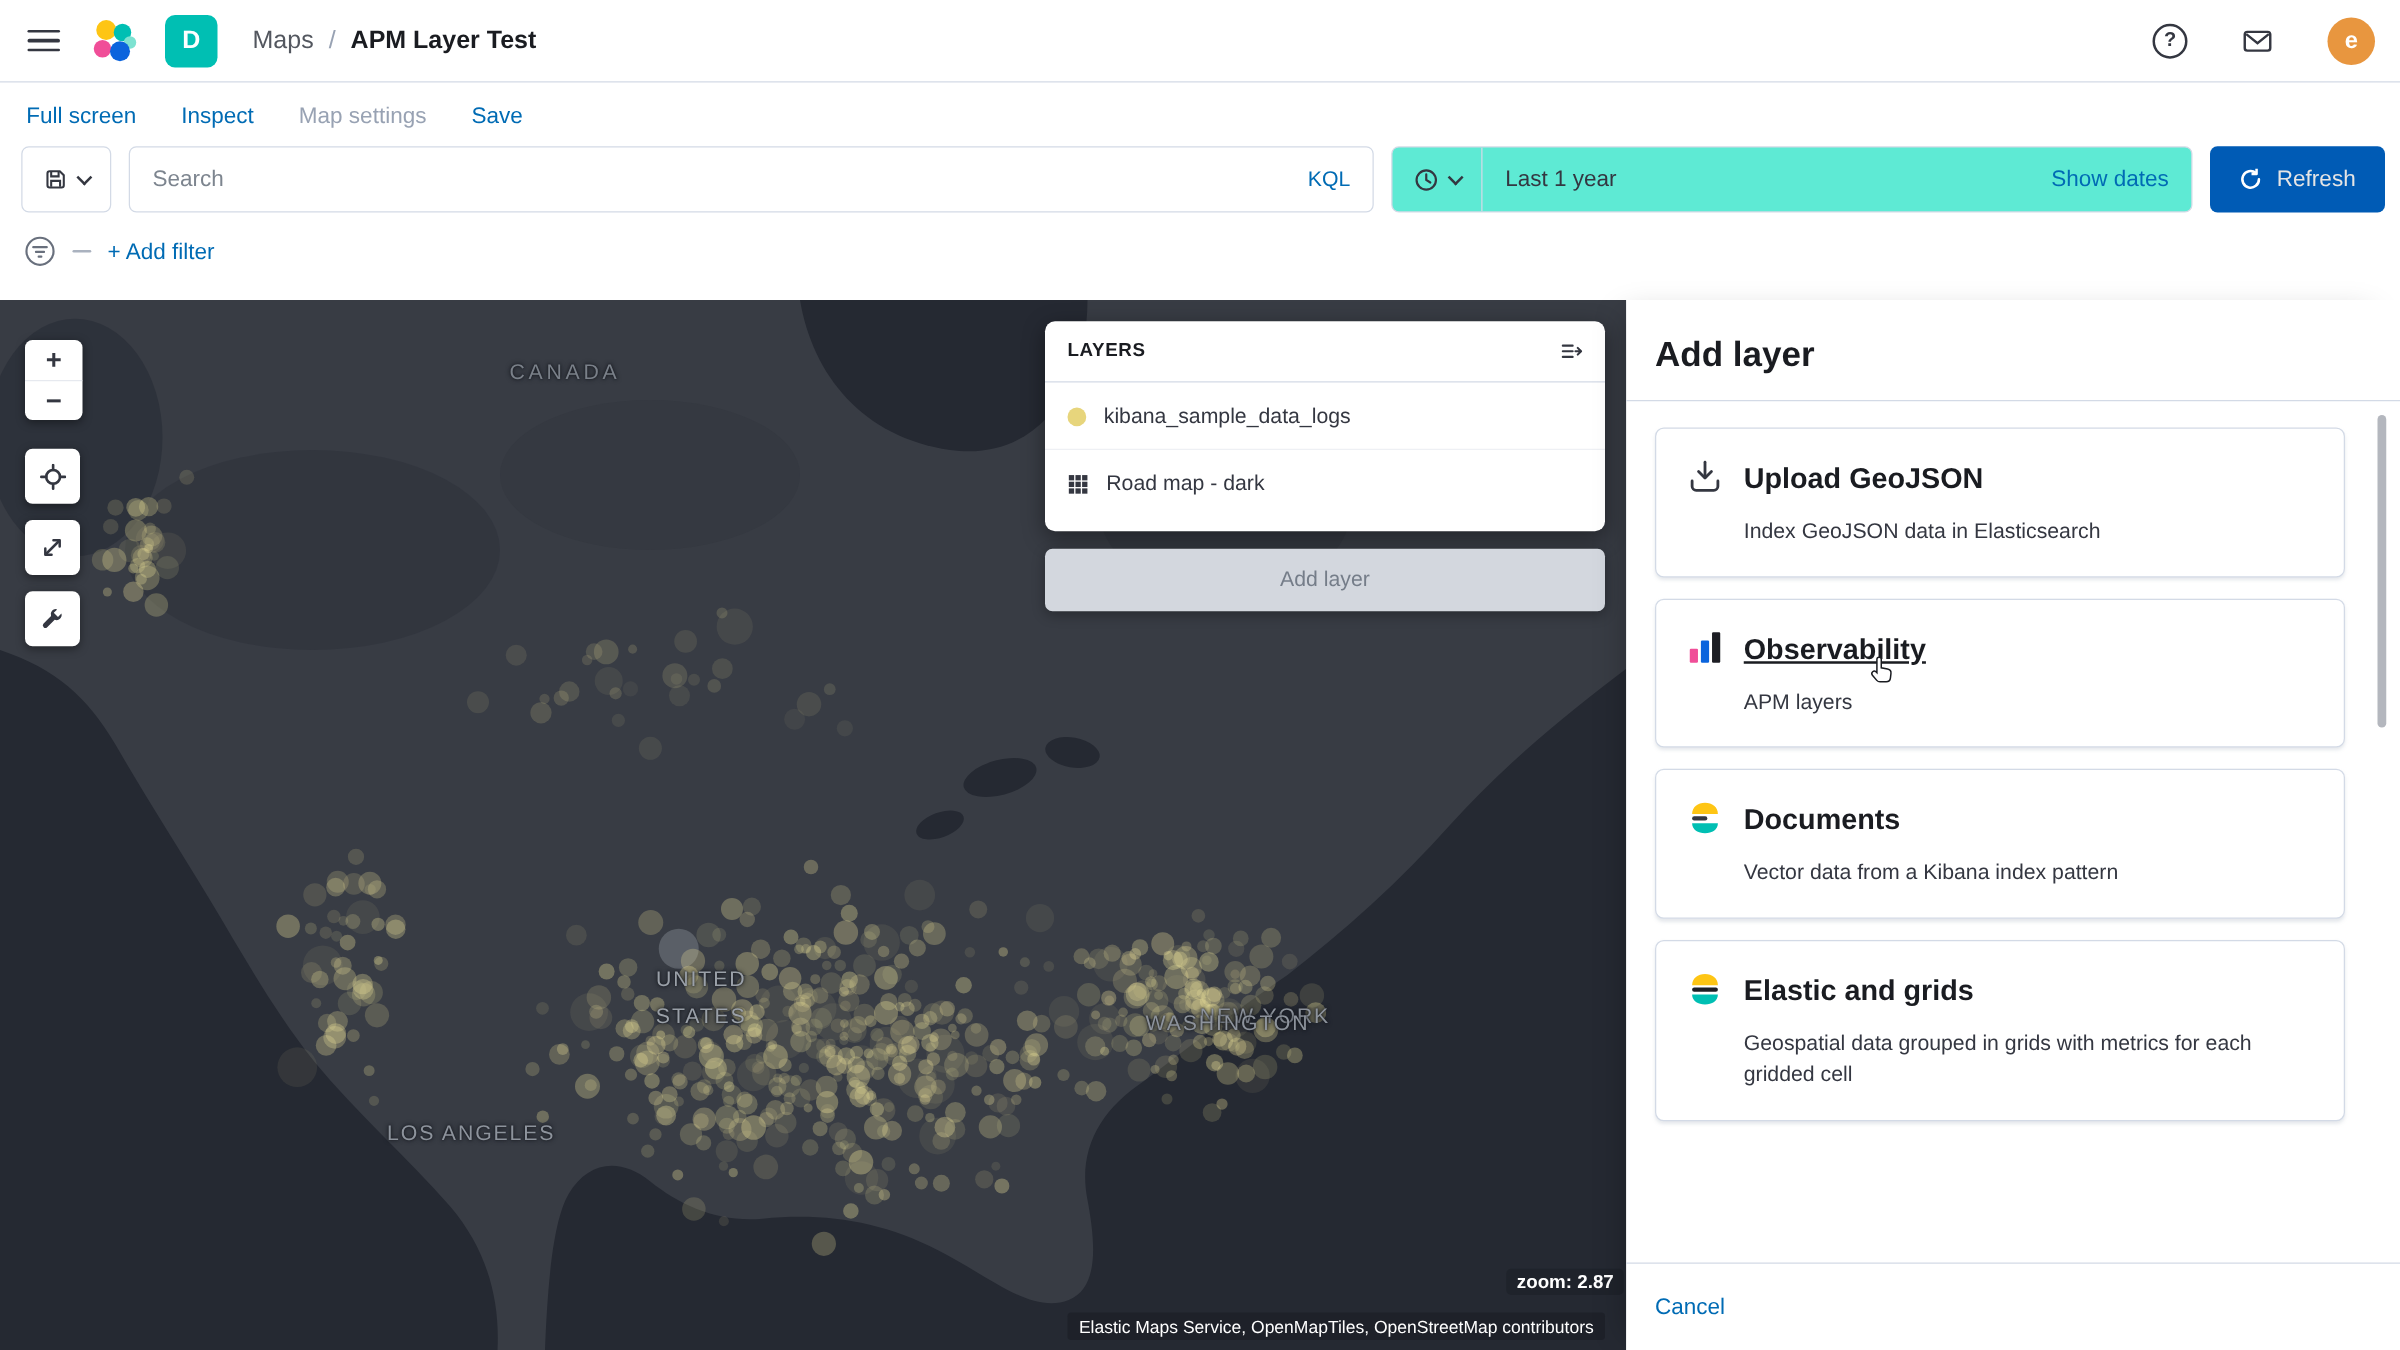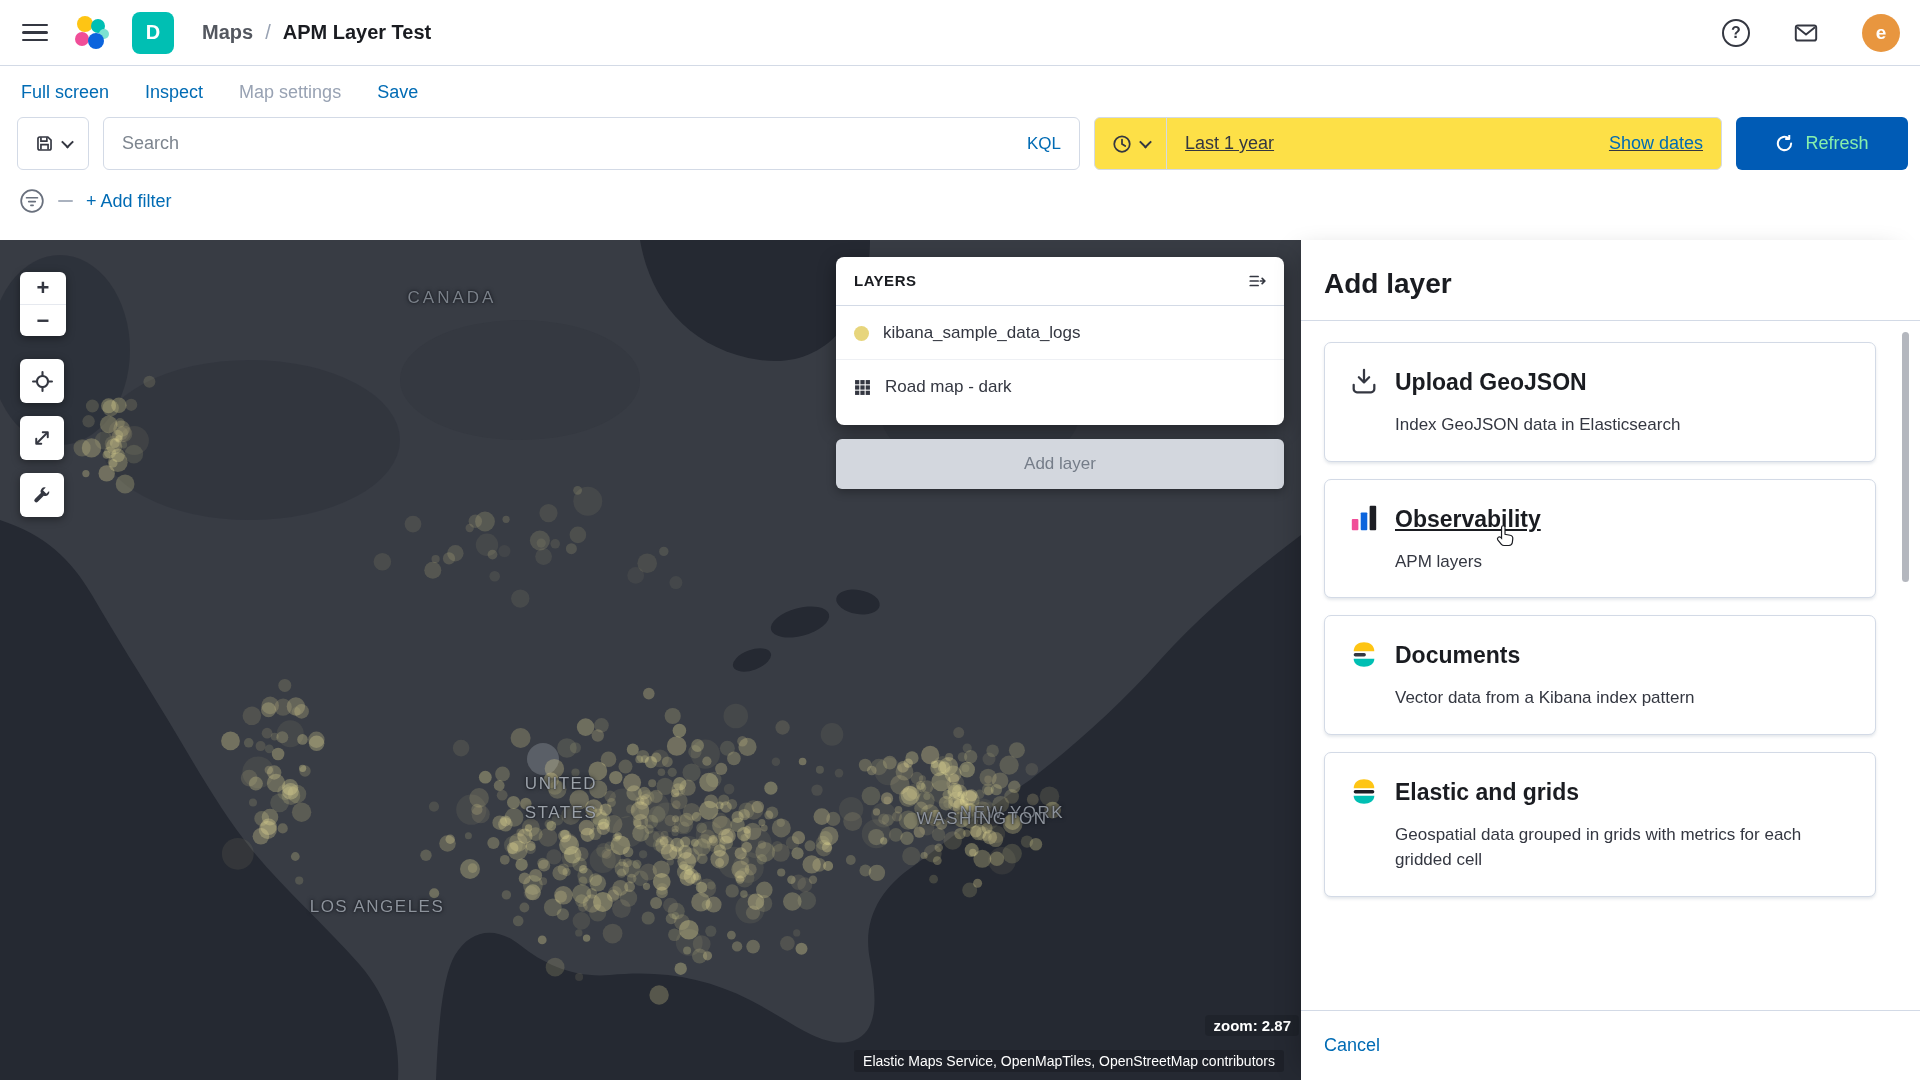--- a/index.html
+++ b/index.html
@@ -16,21 +16,21 @@
 
   
   .app-header{ height:66px; flex:none; border-bottom:1px solid var(--border);
     display:flex; align-items:center; padding:0 20px; gap:20px; background:#fff;}
   .hamburger{ width:30px; display:flex; flex-direction:column; gap:5px; cursor:pointer; padding:2px;}
   .hamburger span{ height:2.6px; background:#343741; border-radius:2px;}
   .logo{ width:42px; height:42px; display:flex; align-items:center; justify-content:center;}
   .space-badge{ width:42px; height:42px; border-radius:8px; background:#00bfb3; color:#fff;
     font-size:20px; font-weight:700; display:flex; align-items:center; justify-content:center; cursor:pointer;}
   .breadcrumb{ display:flex; align-items:center; gap:12px; font-size:20px; margin-left:8px;}
-  .crumb-app{ color:#53575f; cursor:pointer;font-weight:bold;}
+  .crumb-app{ color:#53575f; cursor:pointer;}
   .crumb-sep{ color:#98a2b3;}
   .crumb-page{ color:#1a1c21; font-weight:600;}
   .header-right{ margin-left:auto; display:flex; align-items:center; gap:42px;}
   .help-circle{ width:28px; height:28px; border:2px solid #343741; border-radius:50%;
     display:flex; align-items:center; justify-content:center; font-size:16px; font-weight:700; cursor:pointer;}
   .help-circle::after{ content:"?"; }
   .avatar{ width:38px; height:38px; border-radius:50%; background:#e8963f; color:#fff;
     font-size:19px; font-weight:600; display:flex; align-items:center; justify-content:center; cursor:pointer;}
 
   
@@ -43,28 +43,28 @@
   .saved-query{ width:72px; flex:none; border:1px solid var(--border); border-radius:6px; background:#fff;
     display:flex; align-items:center; justify-content:center; gap:9px; cursor:pointer;}
   .chev{ width:9px; height:9px; border-right:2px solid #343741; border-bottom:2px solid #343741;
     transform:rotate(45deg) translate(-1px,-1px);}
   .search-box{ flex:1.5; border:1px solid var(--border); border-radius:6px; background:#fff;
     display:flex; align-items:center; padding:0 18px; gap:12px;}
   .search-box input{ flex:1; border:none; outline:none; font-size:18px; color:var(--text);
     font-family:"Liberation Sans",sans-serif; background:transparent;}
   .search-box input::placeholder{ color:#7d858f;}
   .kql{ color:var(--blue); font-size:17px; cursor:pointer;}
-  .time-box{ flex:1; border:1px solid var(--border); border-radius:6px; background:#fde047;
-    display:flex; align-items:stretch; overflow:hidden;text-decoration:underline;}
+  .time-box{ flex:1; border:1px solid var(--border); border-radius:6px; background:#5eead4;
+    display:flex; align-items:stretch; overflow:hidden;}
   .time-clock{ width:72px; flex:none; border-right:1px solid var(--border);
     display:flex; align-items:center; justify-content:center; gap:9px; cursor:pointer;}
   .time-main{ flex:1; display:flex; align-items:center; padding:0 18px; font-size:18px;}
   .show-dates{ margin-left:auto; color:var(--blue); cursor:pointer;}
-  .refresh-btn{ width:172px; flex:none; border:none; border-radius:6px; background:var(--btnfill);
-    color:#86efac; font-size:18px; font-weight:500; font-family:"Liberation Sans",sans-serif;
+  .refresh-btn{ width:140px; flex:none; border:none; border-radius:6px; background:var(--btnfill);
+    color:#e5e5e5; font-size:18px; font-weight:500; font-family:"Liberation Sans",sans-serif;
     display:flex; align-items:center; justify-content:center; gap:11px; cursor:pointer;}
 
   
   .filter-row{ flex:none; height:70px; display:flex; align-items:center; gap:13px; padding:6px 0 14px 19px;}
   .filter-dash{ width:15px; height:2px; background:#aab2bf; border-radius:1px;}
   .add-filter{ color:var(--blue); font-size:18px; cursor:pointer;}
 
   
   .content{ flex:1; display:flex; min-height:0;}
   .map{ width:1301px; flex:none; position:relative; background:#252932; overflow:hidden; cursor:grab;}

